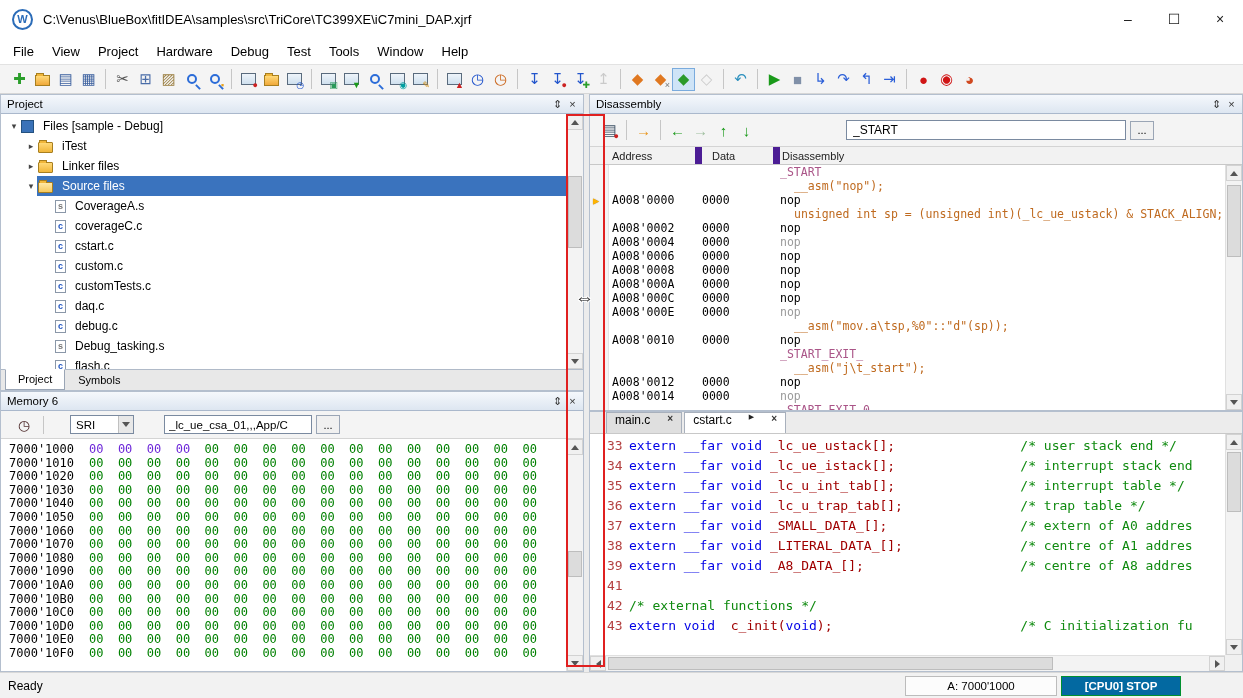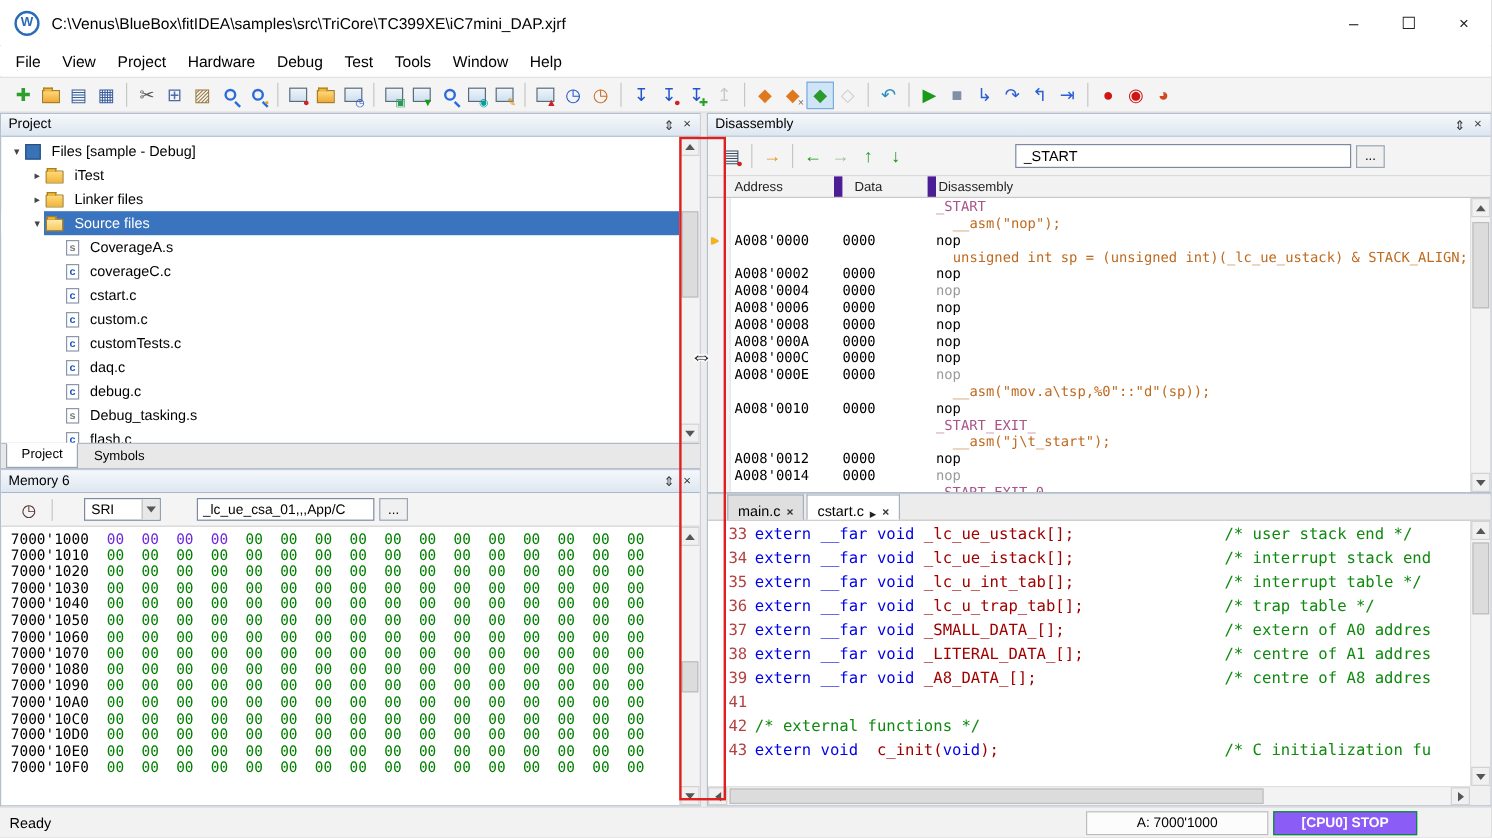--- a/index.html
+++ b/index.html
@@ -90,21 +90,21 @@
 .di{color:#000;}
 .di.dim{color:#9a9a9a;}
 .r-lab{padding-left:190px;}
 .r-src{padding-left:204px;}
 .lab{color:#aa5588;}
 .src{color:#bf6a1f;}
 .cur{position:absolute;left:3px;top:1px;color:#ffb400;text-shadow:0 0 1px #8a5a00;font-size:10px;}
 
 
 .ed-tabs{height:22px;flex:0 0 auto;background:#ececec;border-bottom:1px solid #c8c8c8;display:flex;align-items:flex-end;padding-left:16px;}
-.etab{height:21px;display:flex;align-items:flex-end;gap:5px;padding:0 8px;font-size:12px;background:#dfdfdf;border:1px solid #a8b0bc;border-bottom:none;margin-right:2px;}
+.etab{height:21px;display:flex;align-items:flex-start;gap:17px;padding:0 8px;font-size:12px;background:#dfdfdf;border:1px solid #a8b0bc;border-bottom:none;margin-right:2px;}
 .etab.active{background:#fff;}
 .tab-close{font-size:10px;font-weight:bold;color:#333;}
 .tab-pin{font-size:7px;color:#222;}
 .ed-body{flex:1;position:relative;overflow:hidden;}
 .code{position:absolute;left:0;top:0;right:17px;bottom:16px;overflow:hidden;padding-top:2px;font-family:"DejaVu Sans Mono",monospace;font-size:13px;line-height:20px;}
 .code-line{white-space:pre;padding-left:17px;}
 .ln{display:inline-block;width:22px;color:#b34040;}
 .tk-k{color:#0000e6;}
 .tk-i{color:#a00000;}
 .tk-c{color:#0f8a0f;}
@@ -124,21 +124,21 @@
 .tri-down{width:0;height:0;border-left:4px solid transparent;border-right:4px solid transparent;border-top:5px solid #555;}
 .tri-left{width:0;height:0;border-top:4px solid transparent;border-bottom:4px solid transparent;border-right:5px solid #555;}
 .tri-right{width:0;height:0;border-top:4px solid transparent;border-bottom:4px solid transparent;border-left:5px solid #555;}
 .sb-corner{position:absolute;right:0;bottom:0;width:17px;height:16px;background:#f0f0f0;}
 
 
 .statusbar{height:26px;flex:0 0 auto;display:flex;align-items:center;background:#f2f2f2;border-top:1px solid #d8d8d8;padding-left:8px;font-size:12px;}
 .status-right{margin-left:auto;display:flex;align-items:center;}
 .status-cell{height:20px;display:flex;align-items:center;justify-content:center;border:1px solid #bcbcbc;background:#fcfcfc;margin-right:4px;font-size:11.5px;}
 .status-cell.addr{width:152px;}
-.status-cell.cpu{width:120px;background:#8b5cf6;border-color:#00902f;color:#fff;font-weight:bold;}
+.status-cell.cpu{width:120px;background:#0369a1;border-color:#00902f;color:#fff;font-weight:bold;}
 .status-spacer{width:58px;}
 
 
 .annotation-rect{position:absolute;left:566px;top:114px;width:39px;height:553px;border:2px solid #e02020;z-index:60;pointer-events:none;}
 .cursor-glyph{position:absolute;left:575px;top:287px;z-index:70;font-size:19px;font-weight:bold;color:#111;text-shadow:-1px -1px 0 #fff,1px -1px 0 #fff,-1px 1px 0 #fff,1px 1px 0 #fff;}
 </style>
 </head>
 <body>
 
 <div class="window">
@@ -424,20 +424,21 @@
           <div class="mem-row"><span class="m-addr">7000'1010</span><span class="m-val">00  00  00  00  00  00  00  00  00  00  00  00  00  00  00  00</span></div>
           <div class="mem-row"><span class="m-addr">7000'1020</span><span class="m-val">00  00  00  00  00  00  00  00  00  00  00  00  00  00  00  00</span></div>
           <div class="mem-row"><span class="m-addr">7000'1030</span><span class="m-val">00  00  00  00  00  00  00  00  00  00  00  00  00  00  00  00</span></div>
           <div class="mem-row"><span class="m-addr">7000'1040</span><span class="m-val">00  00  00  00  00  00  00  00  00  00  00  00  00  00  00  00</span></div>
           <div class="mem-row"><span class="m-addr">7000'1050</span><span class="m-val">00  00  00  00  00  00  00  00  00  00  00  00  00  00  00  00</span></div>
           <div class="mem-row"><span class="m-addr">7000'1060</span><span class="m-val">00  00  00  00  00  00  00  00  00  00  00  00  00  00  00  00</span></div>
           <div class="mem-row"><span class="m-addr">7000'1070</span><span class="m-val">00  00  00  00  00  00  00  00  00  00  00  00  00  00  00  00</span></div>
           <div class="mem-row"><span class="m-addr">7000'1080</span><span class="m-val">00  00  00  00  00  00  00  00  00  00  00  00  00  00  00  00</span></div>
           <div class="mem-row"><span class="m-addr">7000'1090</span><span class="m-val">00  00  00  00  00  00  00  00  00  00  00  00  00  00  00  00</span></div>
           <div class="mem-row"><span class="m-addr">7000'10A0</span><span class="m-val">00  00  00  00  00  00  00  00  00  00  00  00  00  00  00  00</span></div>
+          <div class="mem-row"><span class="m-addr">7000'10B0</span><span class="m-val">00  00  00  00  00  00  00  00  00  00  00  00  00  00  00  00</span></div>
           <div class="mem-row"><span class="m-addr">7000'10C0</span><span class="m-val">00  00  00  00  00  00  00  00  00  00  00  00  00  00  00  00</span></div>
           <div class="mem-row"><span class="m-addr">7000'10D0</span><span class="m-val">00  00  00  00  00  00  00  00  00  00  00  00  00  00  00  00</span></div>
           <div class="mem-row"><span class="m-addr">7000'10E0</span><span class="m-val">00  00  00  00  00  00  00  00  00  00  00  00  00  00  00  00</span></div>
           <div class="mem-row"><span class="m-addr">7000'10F0</span><span class="m-val">00  00  00  00  00  00  00  00  00  00  00  00  00  00  00  00</span></div>
         </div>
     </div>
 
     <div class="v-splitter"></div>
 
     <div class="panel panel-disasm">

